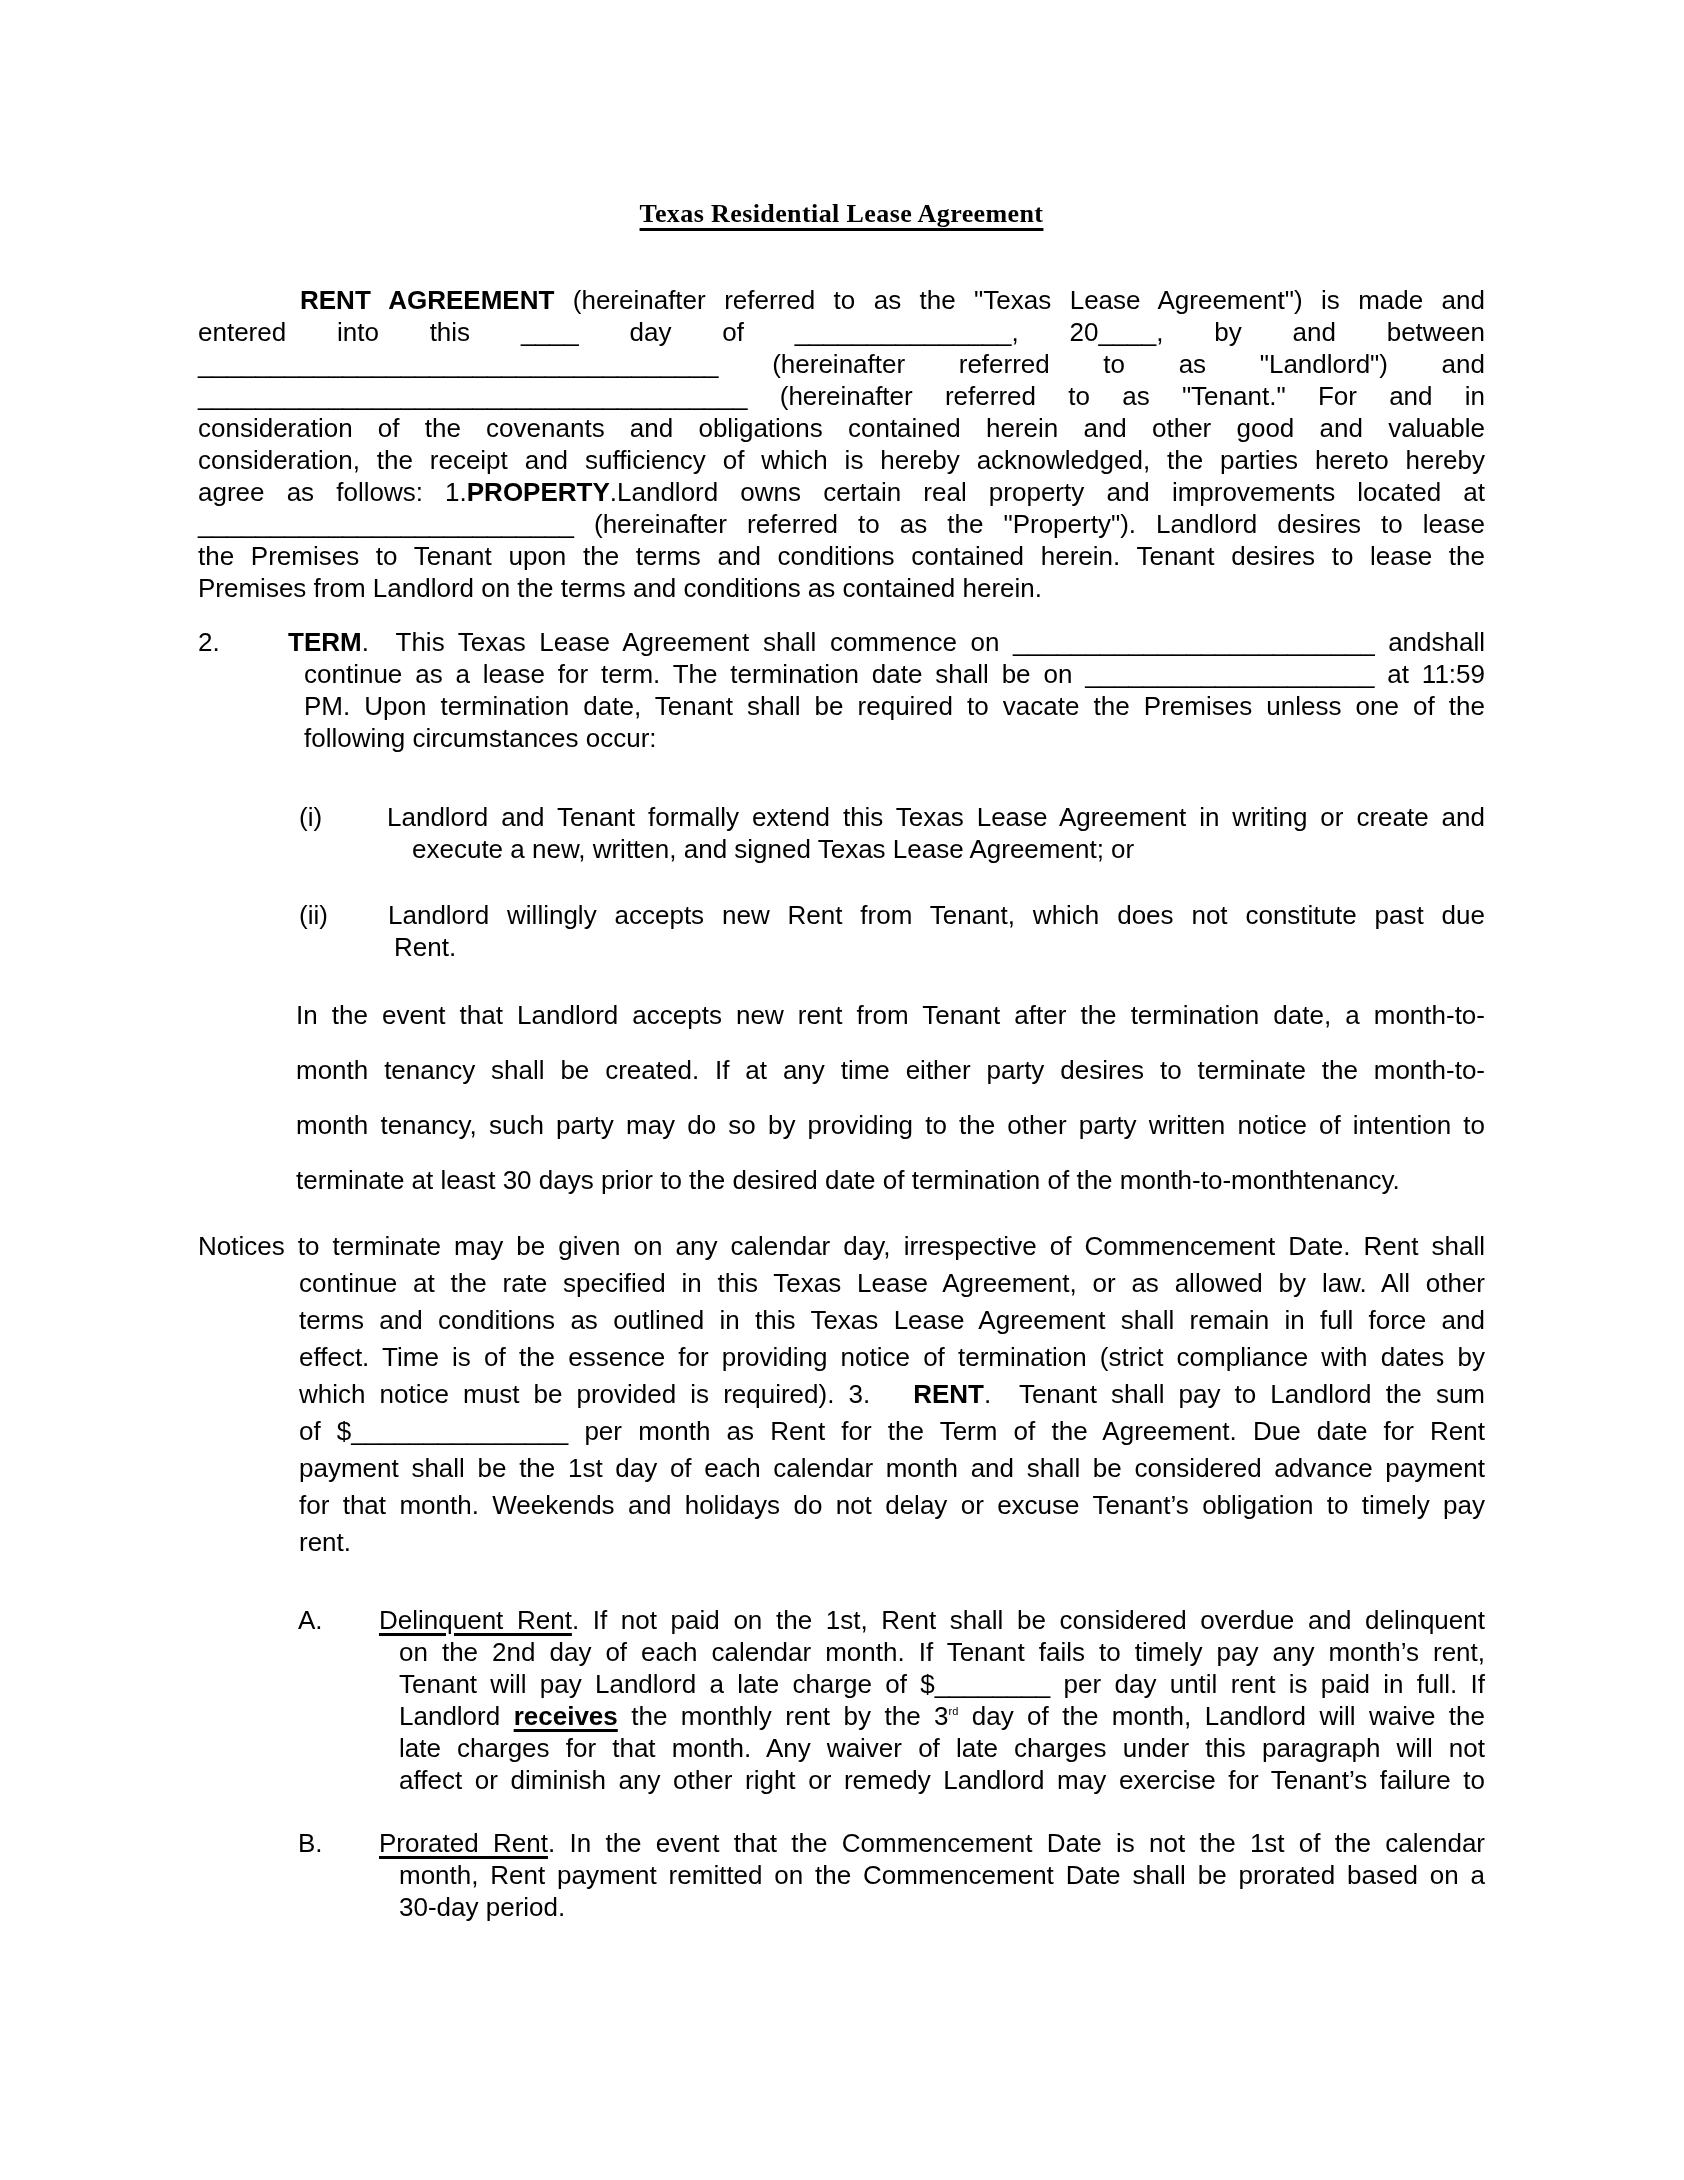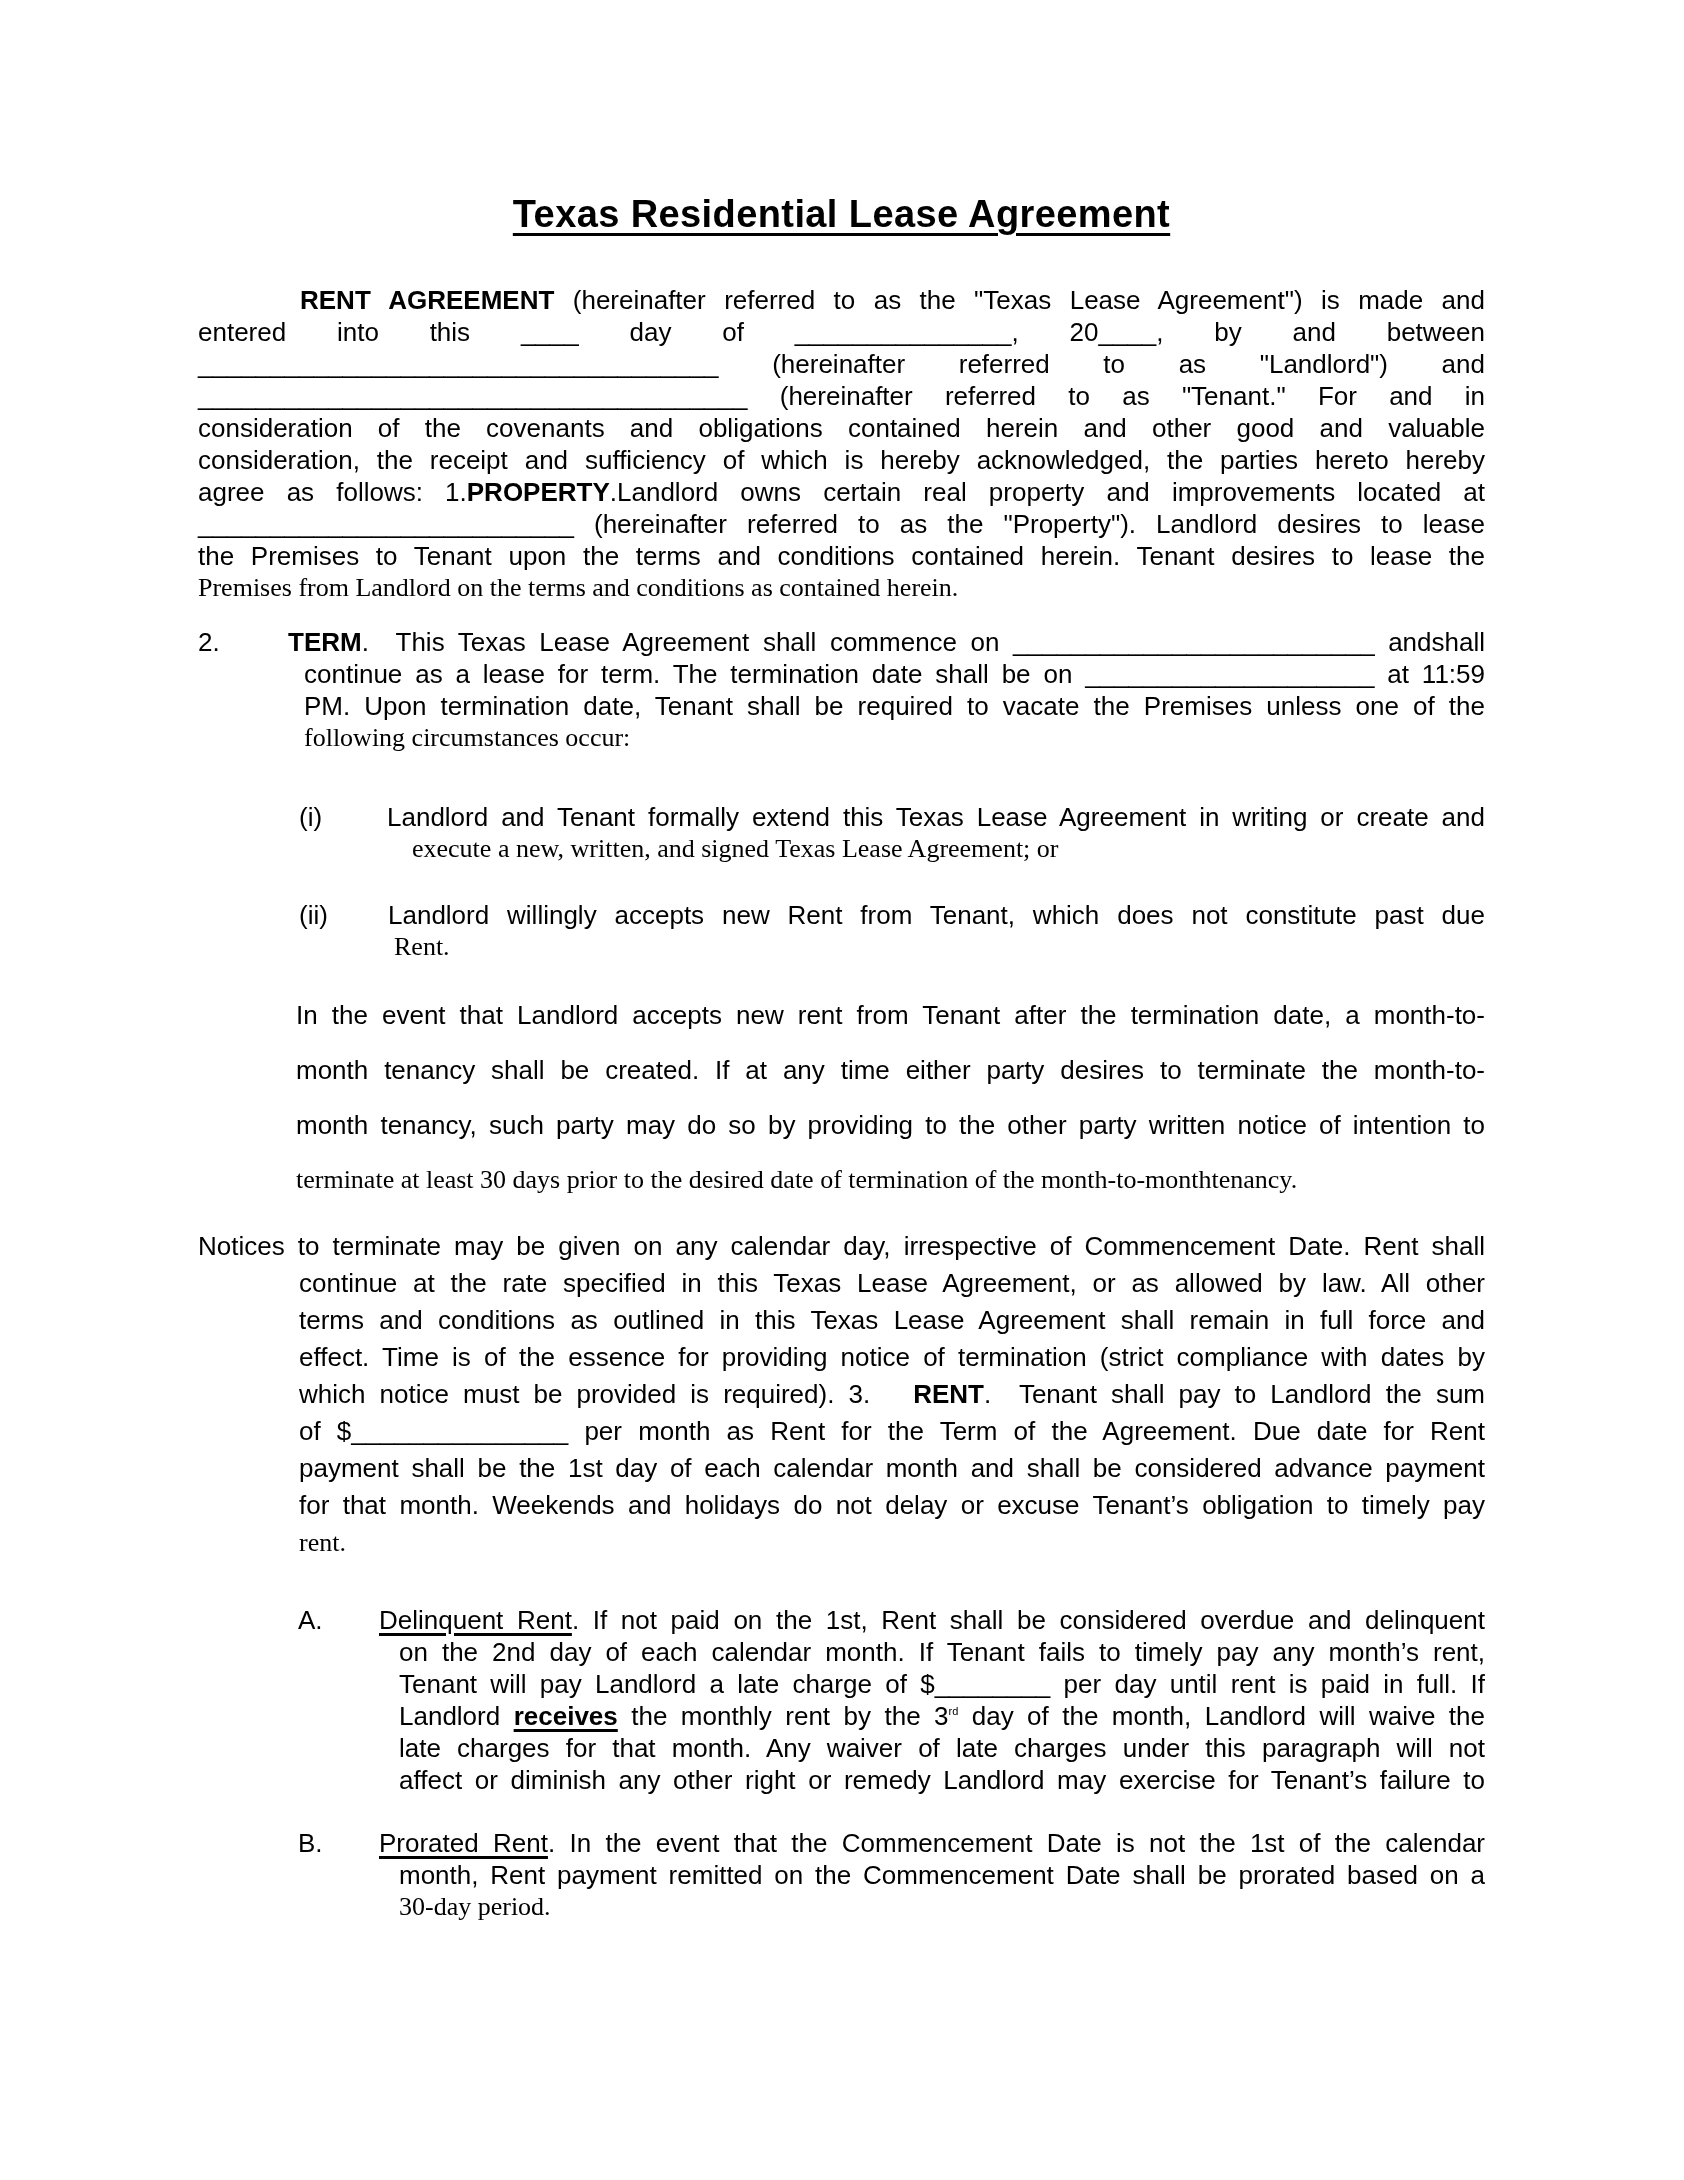--- a/index.html
+++ b/index.html
@@ -12,37 +12,38 @@
     position:relative;
     box-sizing:border-box;
     width:1685px;
     height:2181px;
     margin:0 auto;
     background:#ffffff;
     padding:192px 200px 0 198px;
     overflow:hidden;
   }
   .doc-title{
-    font-size:38px;
+    font-size:26px;
     line-height:44px;
     font-weight:bold;
     text-align:center;
     text-decoration:underline;
     text-decoration-thickness:3.4px;
     text-underline-offset:6px;
     letter-spacing:0.4px;
+    font-family:Liberation Serif, serif;
   }
   .content{
     margin-top:48px;
     font-size:26px;
     line-height:32px;
   }
   .ln{white-space:normal;}
   .j{text-align:justify;text-align-last:justify;}
-  .l{text-align:right;text-align-last:left;font-family:Liberation Serif, serif;}
+  .l{text-align:right;text-align-last:left;}
 
   
   .p1f{text-indent:102px;}
   .n2f{padding-left:106px;text-indent:-106px;}
   .n2{padding-left:106px;}
   .rif{padding-left:214px;text-indent:-113px;}
   .ri{padding-left:214px;}
   .riif{padding-left:196px;text-indent:-95px;}
   .rii{padding-left:196px;}
   .ind115{padding-left:98px;margin-top:23px;}

